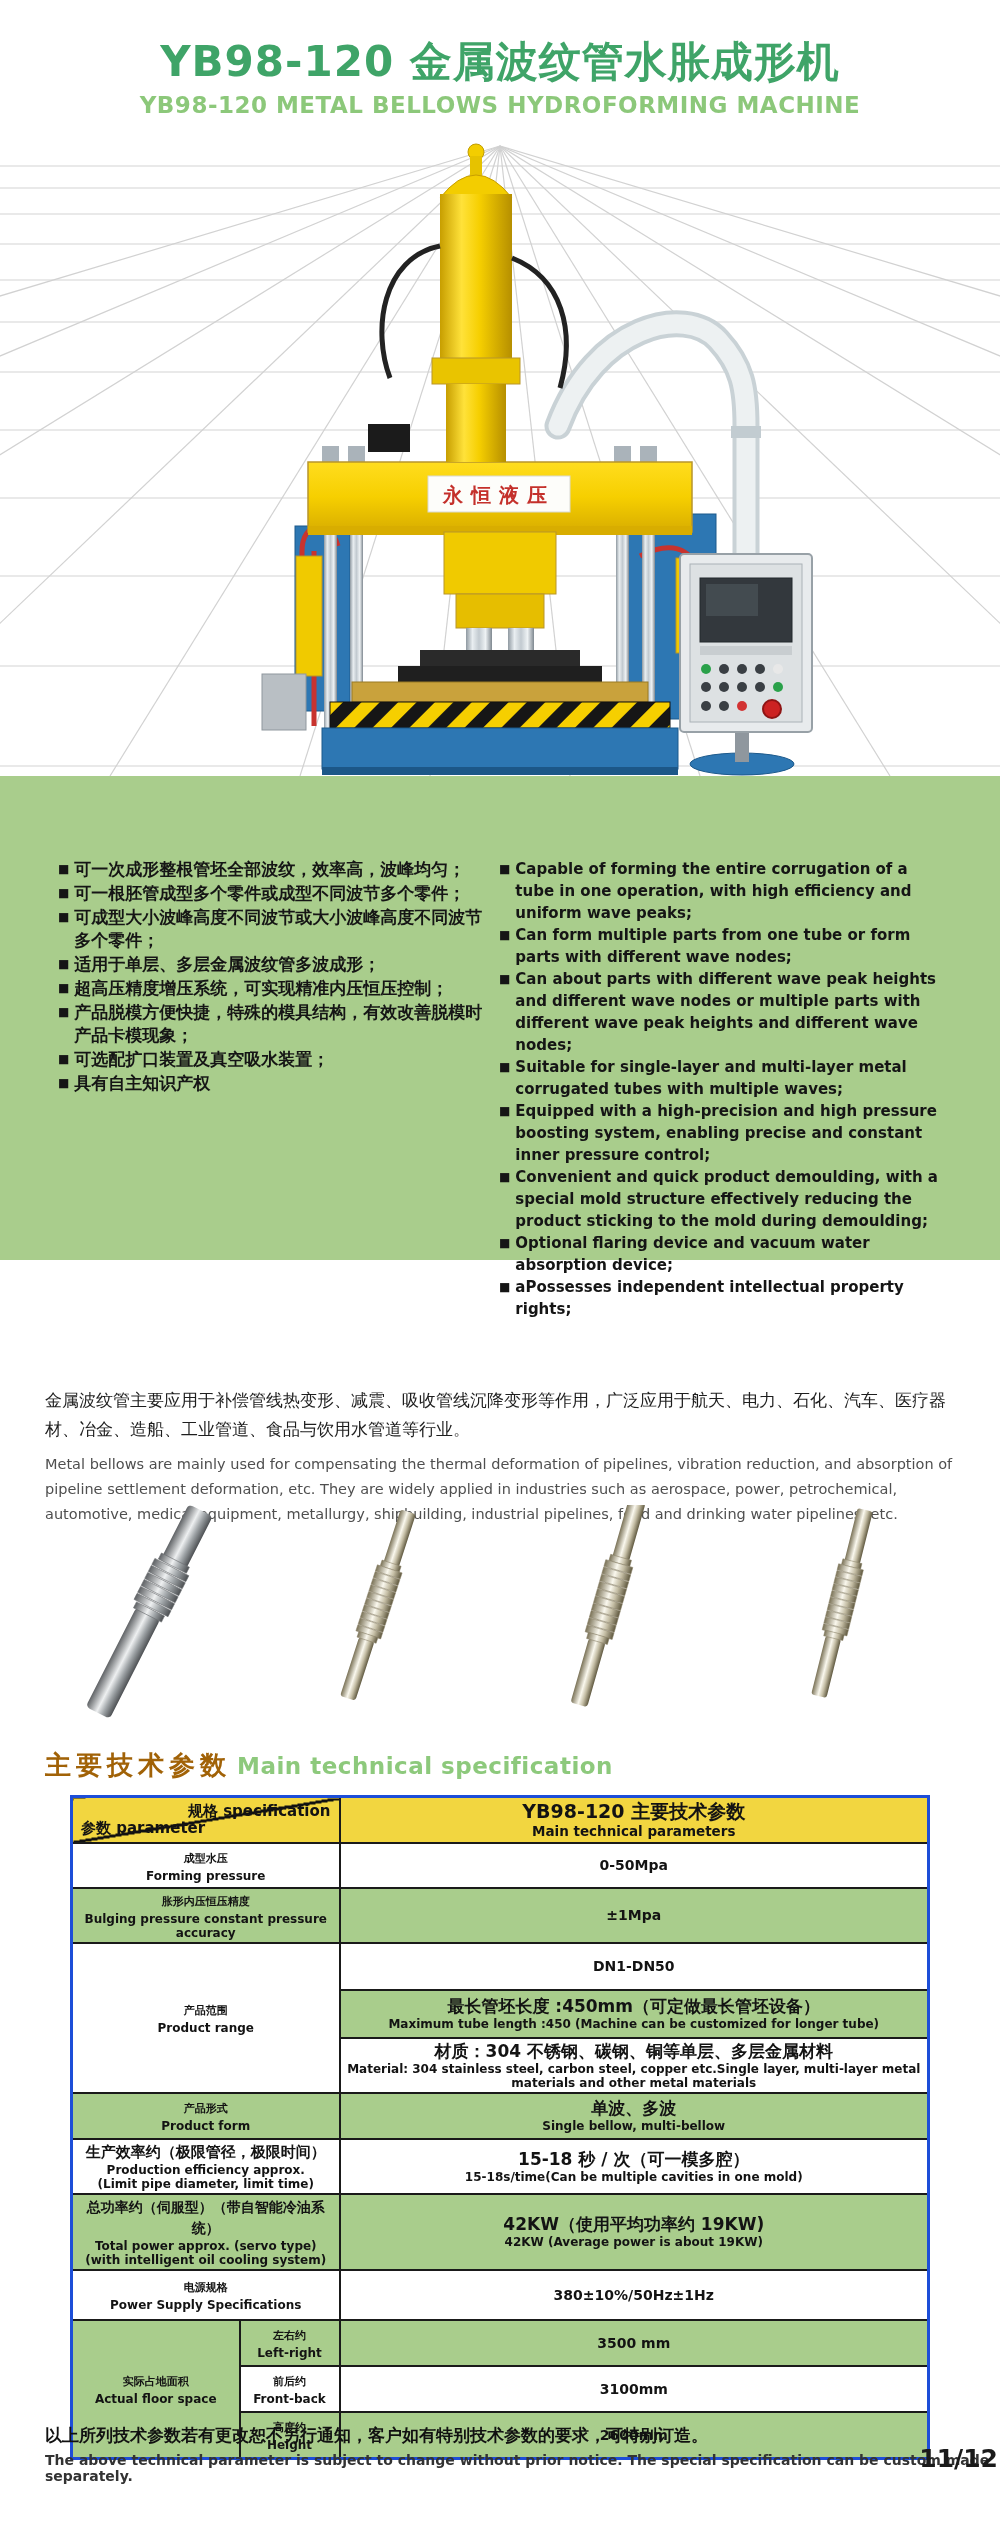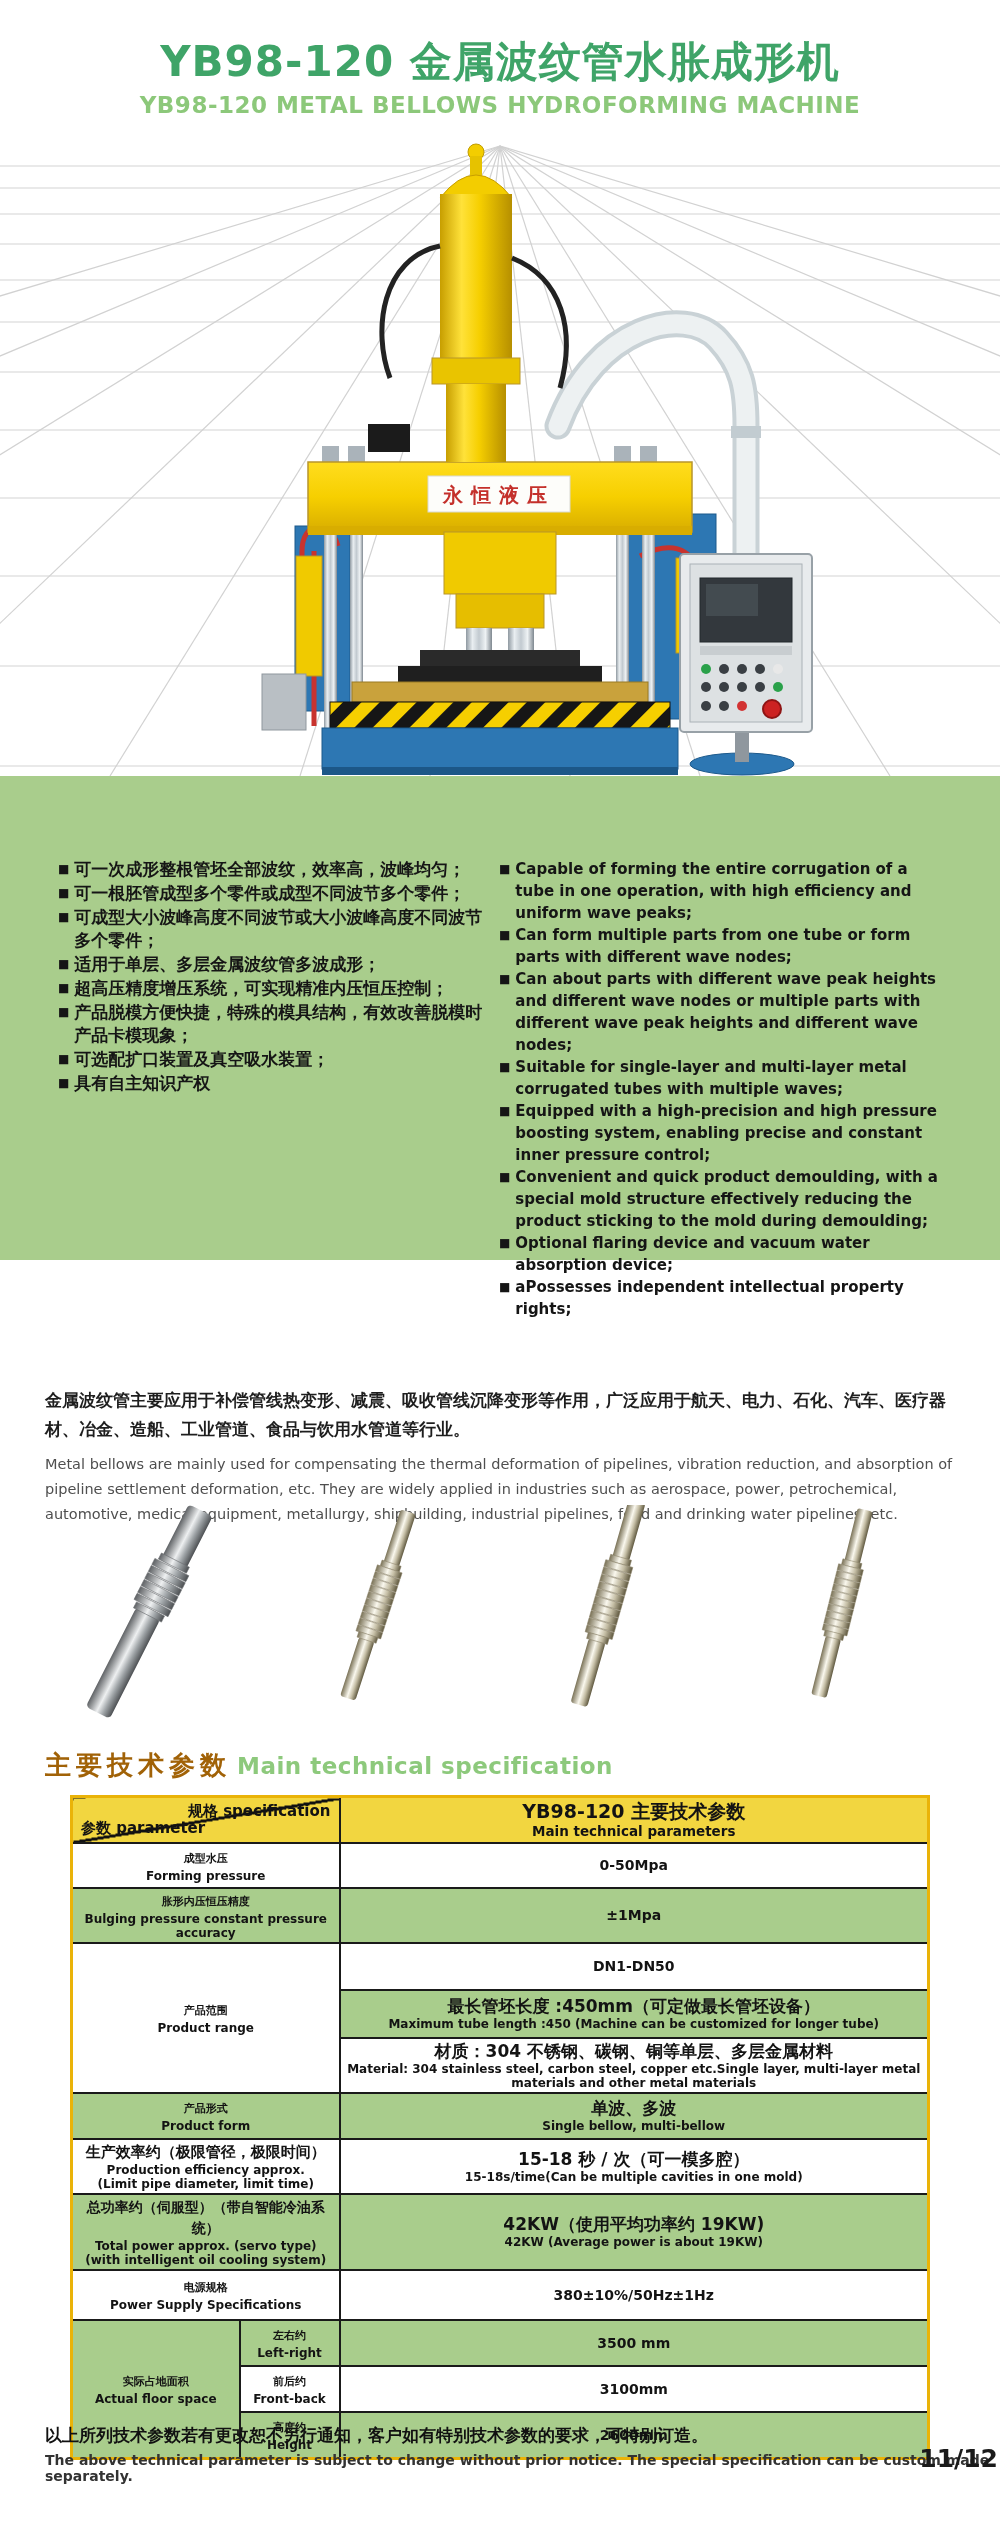--- a/index.html
+++ b/index.html
@@ -26,37 +26,37 @@
   .bullet{display:flex;color:#151515;}
   .col-zh .bullet{font-size:17px;font-weight:bold;line-height:23px;margin-bottom:1px;}
   .col-en .bullet{font-size:15px;font-weight:600;line-height:22px;}
   .bullet .sq{flex:0 0 auto;margin-right:5px;font-size:12px;line-height:inherit;}
 
   
   .apps-head{position:absolute;top:1332px;left:45px;}
   .apps-head .hz{font-size:25px;font-weight:bold;color:#2f9e62;letter-spacing:2px;}
   .apps-head .he{font-size:22px;font-weight:bold;color:#8dc97c;margin-left:8px;}
   .apps-zh{position:absolute;top:1386px;left:45px;width:912px;
-           font-size:17px;font-weight:bold;color:#1e1e1e;line-height:29px;}
+           font-size:17px;font-weight:normal;color:#1e1e1e;line-height:29px;}
   .apps-en{position:absolute;top:1452px;left:45px;width:912px;
            font-size:14.5px;color:#4f4f4f;line-height:25px;}
 
   
   .tubes-wrap{position:absolute;top:1505px;left:0;width:1000px;height:215px;}
 
   
   .spec-head{position:absolute;top:1748px;left:45px;}
   .spec-head .hz{font-size:26px;font-weight:bold;color:#a16207;letter-spacing:5px;}
   .spec-head .he{font-size:23px;font-weight:bold;color:#8dc97c;margin-left:6px;letter-spacing:0.5px;}
 
   table.spec{position:absolute;top:1795px;left:70px;width:857px;
              border-collapse:collapse;table-layout:fixed;}
   table.spec td{border:2px solid #1a1a1a;text-align:center;vertical-align:middle;
                 padding:2px 6px;color:#131313;overflow:hidden;}
-  table.spec{border:3px solid #eab308;}
+  table.spec{border:3px solid #1d4ed8;}
   td.g{background:#a9cd8c;}
   td.y{background:#f2d640;}
   .lz{font-size:11px;font-weight:bold;line-height:21px;}
   .le{font-size:12px;font-weight:bold;line-height:14px;}
   .vz{font-size:17px;font-weight:600;line-height:21px;}
   .ve{font-size:12px;font-weight:bold;line-height:14px;}
   .v1{font-size:14px;font-weight:600;}
   .hy1{font-size:19px;font-weight:bold;line-height:23px;}
   .hy2{font-size:13.5px;font-weight:bold;line-height:16px;}
   td.corner{position:relative;padding:0;

